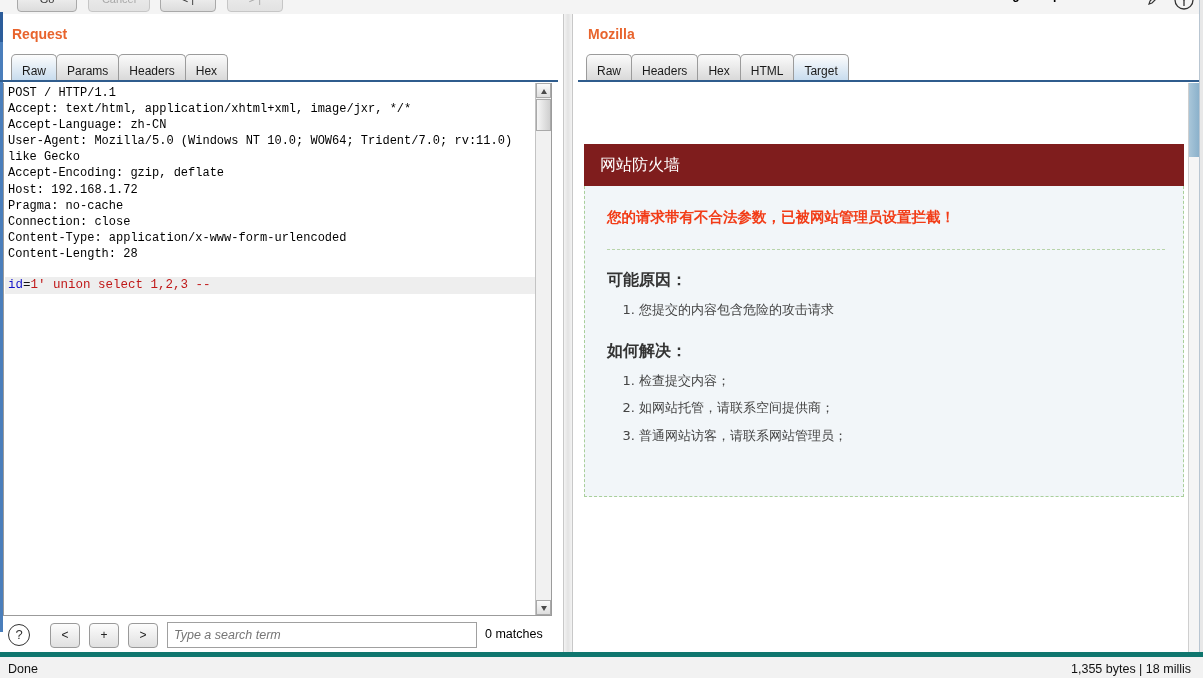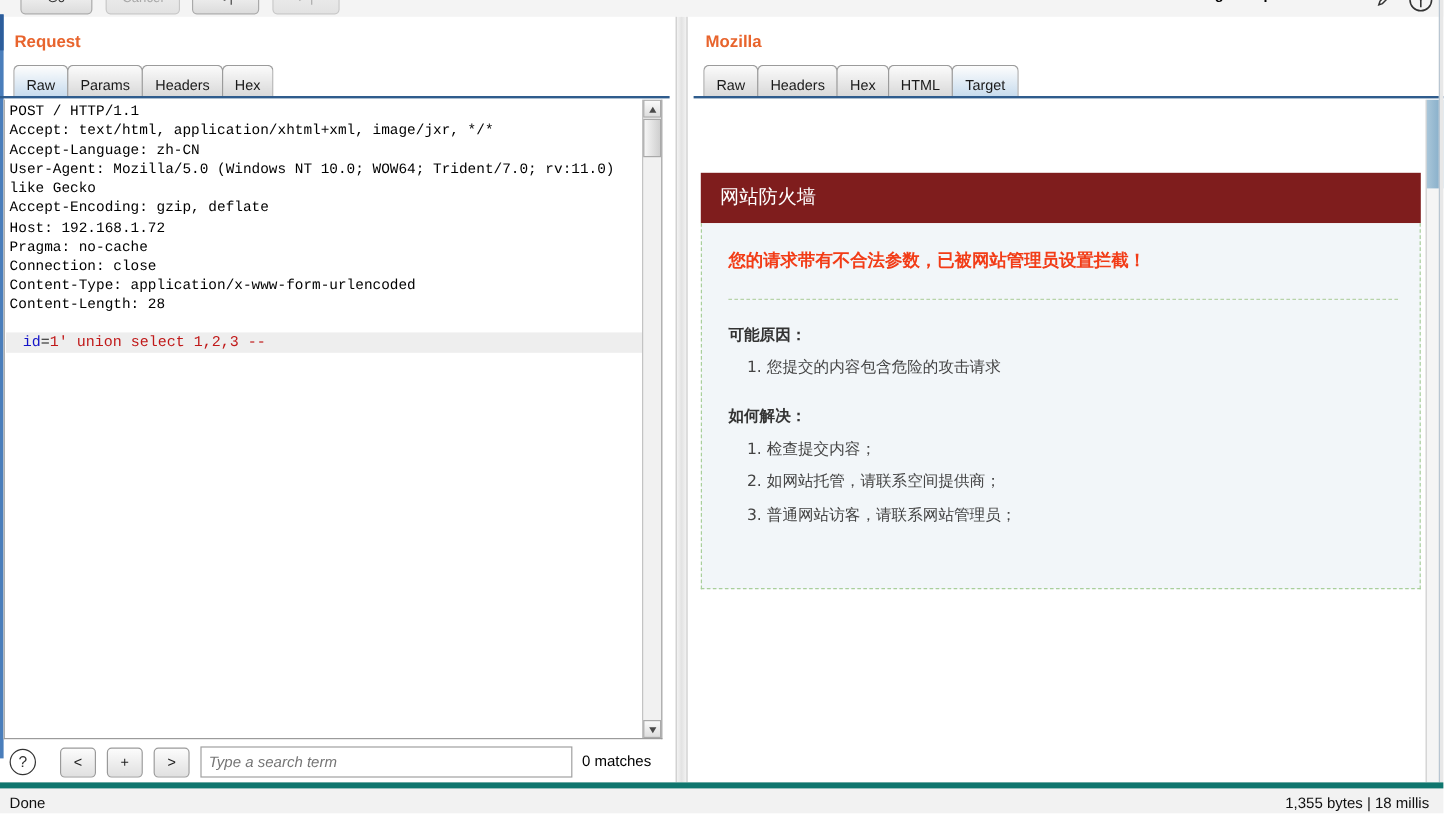--- a/index.html
+++ b/index.html
@@ -58,21 +58,21 @@
 
   
   .req-editor { position: absolute; left: 3px; top: 83px; width: 549px; height: 533px;
                 background: #ffffff; border: 1px solid #9b9b9b; border-top: none;
                 overflow: hidden; }
   .req-text { position: absolute; left: 4px; top: 2px; width: 520px;
               font-family: "Liberation Mono", monospace; font-size: 12px;
               line-height: 16.1px; color: #000; white-space: pre; }
   .body-line { position: absolute; left: 1px; top: 194px; width: 532px; height: 17px;
                background: #eeeeee; font-family: "Liberation Mono", monospace;
-               font-size: 12.5px; line-height: 17px; padding-left: 14px; white-space: pre; }
+               font-size: 12.5px; line-height: 17px; padding-left: 3px; white-space: pre; }
   .tok-param { color: #1414c8; }
   .tok-eq { color: #111; }
   .tok-val { color: #c01818; }
 
   
   .vscroll { position: absolute; right: 0; top: 0; width: 16px; height: 100%;
              background: #f1f1f1; border-left: 1px solid #c3c3c3; }
   .vs-btn { position: absolute; left: 0; width: 15px; height: 15px;
             background: linear-gradient(#fafafa,#dedede); border: 1px solid #a9a9a9; }
   .vs-btn.up { top: 0; }
@@ -118,21 +118,21 @@
   
   .waf-box { position: absolute; left: 6px; top: 61px; width: 600px; }
   .waf-header { height: 42px; background: #7f1d1d; color: #fff;
                 font-size: 16px; line-height: 42px; padding-left: 16px;
                 font-family: Liberation Sans, sans-serif; }
   .waf-body { border: 1px dashed #a9cf9b; border-top: none; background: #f2f6f9;
               padding: 20px 18px 30px 18px; }
   .waf-alert { color: #f23c17; font-size: 14.5px; font-weight: bold;
                font-family: "DejaVu Sans", sans-serif; margin: 2px 0 0 4px; }
   .waf-hr { border: none; border-top: 1px dashed #b8d4aa; margin: 22px 0 20px 4px; }
-  .waf-h { font-size: 13px; font-weight: bold; color: #333;
+  .waf-h { font-size: 16px; font-weight: bold; color: #333;
            font-family: "DejaVu Sans", sans-serif; margin: 0 0 4px 4px; }
   .waf-ol { margin: 6px 0 22px 0; padding-left: 36px; color: #444;
             font-size: 13px; font-family: "DejaVu Sans", sans-serif; }
   .waf-ol li { margin: 10px 0; line-height: 1.35; }
 
   
   .statusbar { position: absolute; left: 0; bottom: 0; width: 1203px; height: 26px;
                background: #f2f2f2; border-top: 5px solid #0f766e; }
   .status-left  { position: absolute; left: 8px;  top: 5px; font-size: 12.5px; color: #111; }
   .status-right { position: absolute; right: 12px; top: 5px; font-size: 12.5px; color: #111; }

